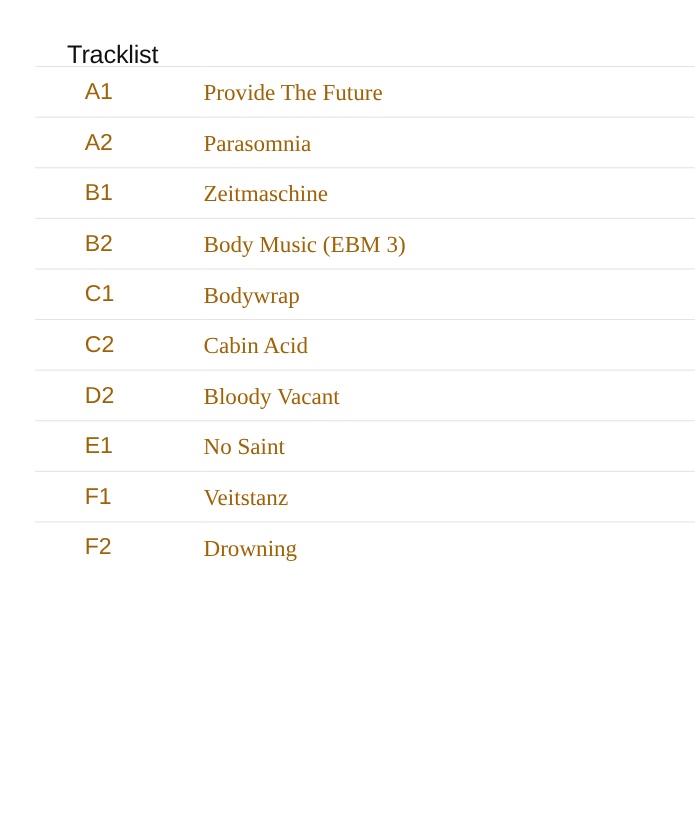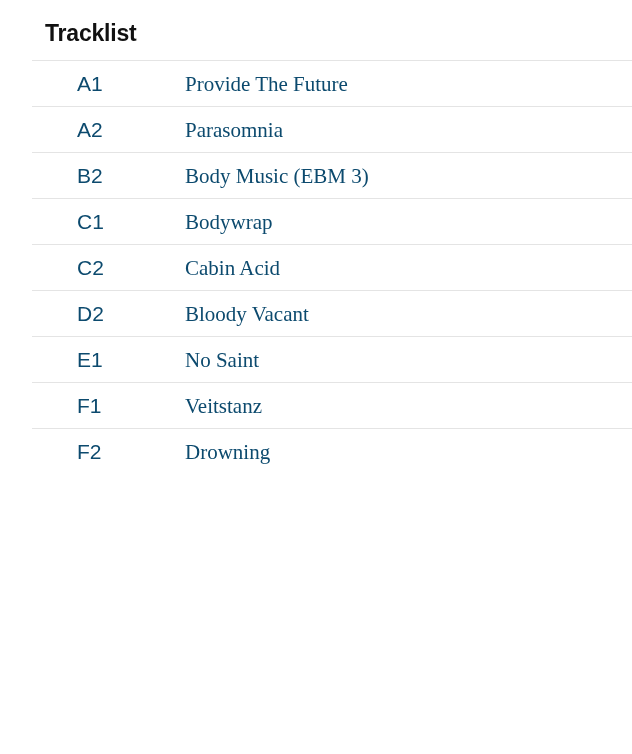--- a/index.html
+++ b/index.html
@@ -15,25 +15,25 @@
     overflow: hidden;
   }
 
   .tracklist-section {
     width: 632px;
     box-sizing: border-box;
   }
 
   .tracklist-title {
     font-size: 23px;
-    font-weight: bold;
+    font-weight: normal;
     color: #111111;
     letter-spacing: -0.2px;
     padding: 0;
-    margin: 0;
+    margin: 16px;
     position: absolute;
     left: 45px;
     top: 19px;
     line-height: 28px;
   }
 
   .tracklist-table {
     position: absolute;
     top: 60px;
     left: 0;
@@ -45,21 +45,21 @@
   .tracklist-table tr {
     height: 46px;
   }
 
   .tracklist-table tr .cell {
     border-top: 1px solid #e4e4e4;
     height: 46px;
     padding: 0;
     vertical-align: middle;
     font-size: 21px;
-    color: #0c4a6e;
+    color: #a16207;
     font-weight: normal;
     line-height: 24px;
     white-space: nowrap;
     overflow: hidden;
   }
 
   .tracklist-table tr .cell.pos {
     width: 185px;
     padding-left: 45px;
     box-sizing: border-box;
@@ -102,20 +102,25 @@
           <td class="cell pos">A1</td>
           <td class="cell title">Provide The Future</td>
         </tr>
         <tr>
           <td class="cell gutter"></td>
           <td class="cell pos">A2</td>
           <td class="cell title">Parasomnia</td>
         </tr>
         <tr>
           <td class="cell gutter"></td>
+          <td class="cell pos">B1</td>
+          <td class="cell title">Zeitmaschine</td>
+        </tr>
+        <tr>
+          <td class="cell gutter"></td>
           <td class="cell pos">B2</td>
           <td class="cell title">Body Music (EBM 3)</td>
         </tr>
         <tr>
           <td class="cell gutter"></td>
           <td class="cell pos">C1</td>
           <td class="cell title">Bodywrap</td>
         </tr>
         <tr>
           <td class="cell gutter"></td>

